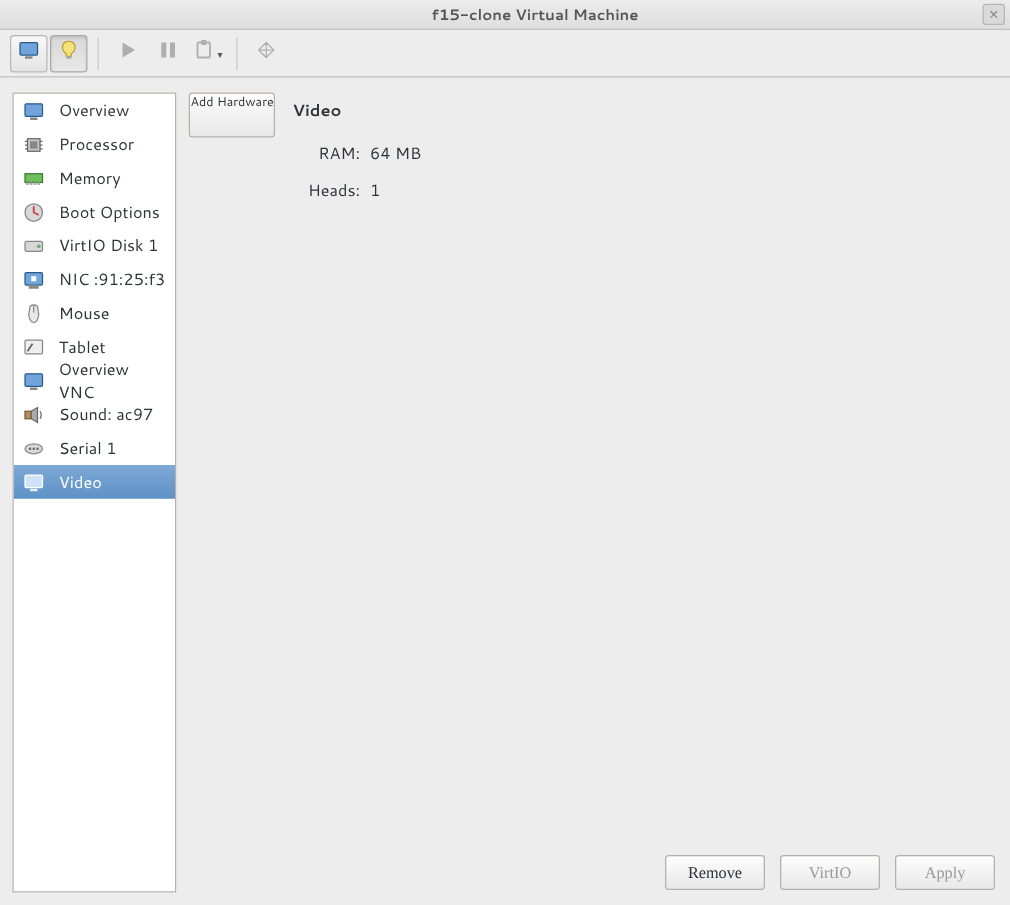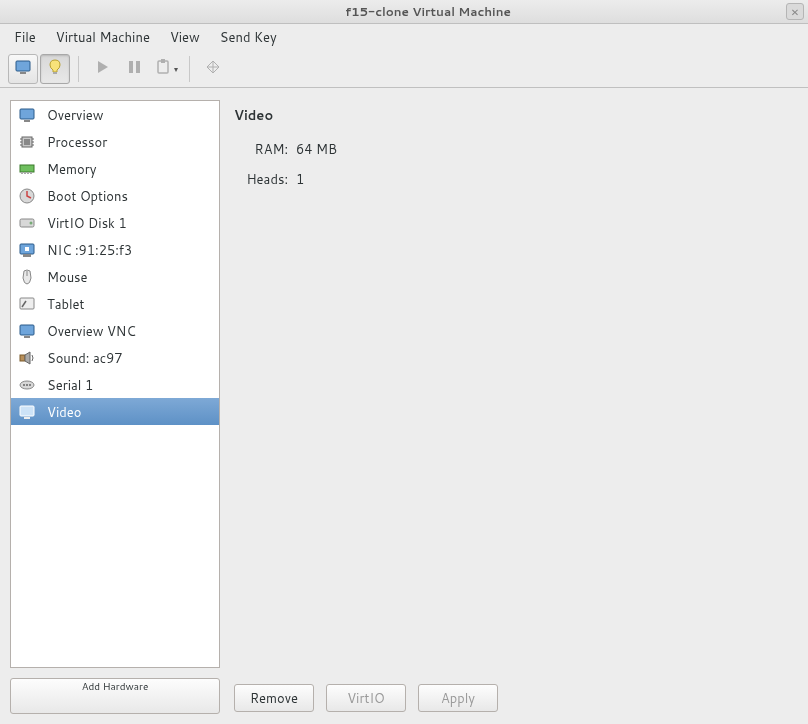--- a/index.html
+++ b/index.html
@@ -70,21 +70,21 @@
     }
     .tb-sep { width:1px; height:26px; background:#c8c8c8; margin:0 6px; }
     .toolbtn svg { width:18px; height:18px; }
     .disabled svg { opacity: 0.4; }
     .content {
       flex: 1;
       display: flex;
       padding: 12px 10px 10px 10px;
       gap: 14px;
     }
-    .sidebar-wrap { display:flex; flex-direction:column; width:210px; gap:10px; }
+    .sidebar-wrap { display:flex; flex-direction:row; width:210px; gap:10px; }
     .sidebar {
       flex:1;
       background:#fff;
       border:1px solid #b5b0ac;
       overflow: hidden;
     }
     .hw-row {
       display:flex; align-items:center;
       height:27px; padding:0 6px; gap:10px;
       cursor:default;
@@ -110,22 +110,23 @@
     .form-label { width:62px; text-align:right; padding-right:8px; }
     .combo {
       display:inline-flex; align-items:center;
       border:1px solid #b5b0ac; border-radius:3px;
       background: linear-gradient(#fdfdfd,#ececec);
       height:26px; padding:0 4px 0 8px; gap:6px;
       min-width:68px;
     }
     .combo-arrows { display:flex; flex-direction:column; font-size:7px; line-height:7px; color:#555; padding:0 2px; }
     .bottom-bar {
-      display:flex; gap:12px;
+      display:flex; justify-content:flex-end; gap:12px;
       padding: 4px 2px 2px 0;
+      font-family: Liberation Serif, serif;
     }
     .btn {
       min-width:80px; height:28px;
       border:1px solid #b5b0ac; border-radius:3px;
       background: linear-gradient(#fdfdfd,#e8e8e8);
       display:flex; align-items:center; justify-content:center;
       padding:0 14px;
     }
     .btn.disabled { color:#9a9a9a; }
     .dd-down { font-size:8px; color:#555; margin-left:2px; }
@@ -226,26 +227,20 @@
 </svg>
 
 <div class="window">
   <div class="titlebar">
     <span class="titlebar-title">f15-clone Virtual Machine</span>
     <div class="window-close">
       <span>✕</span>
     </div>
   </div>
 
-  <div class="menubar">
-    <div class="menu-item">File</div>
-    <div class="menu-item">Virtual Machine</div>
-    <div class="menu-item">View</div>
-    <div class="menu-item">Send Key</div>
-  </div>
 
   <div class="toolbar">
     <div class="toolbtn raised">
         <span><svg>
             <use href="#ic-monitor"></use>
           </svg></span>
       </div>
     <div class="toolbtn active">
         <span><svg>
             <use href="#ic-bulb"></use>

